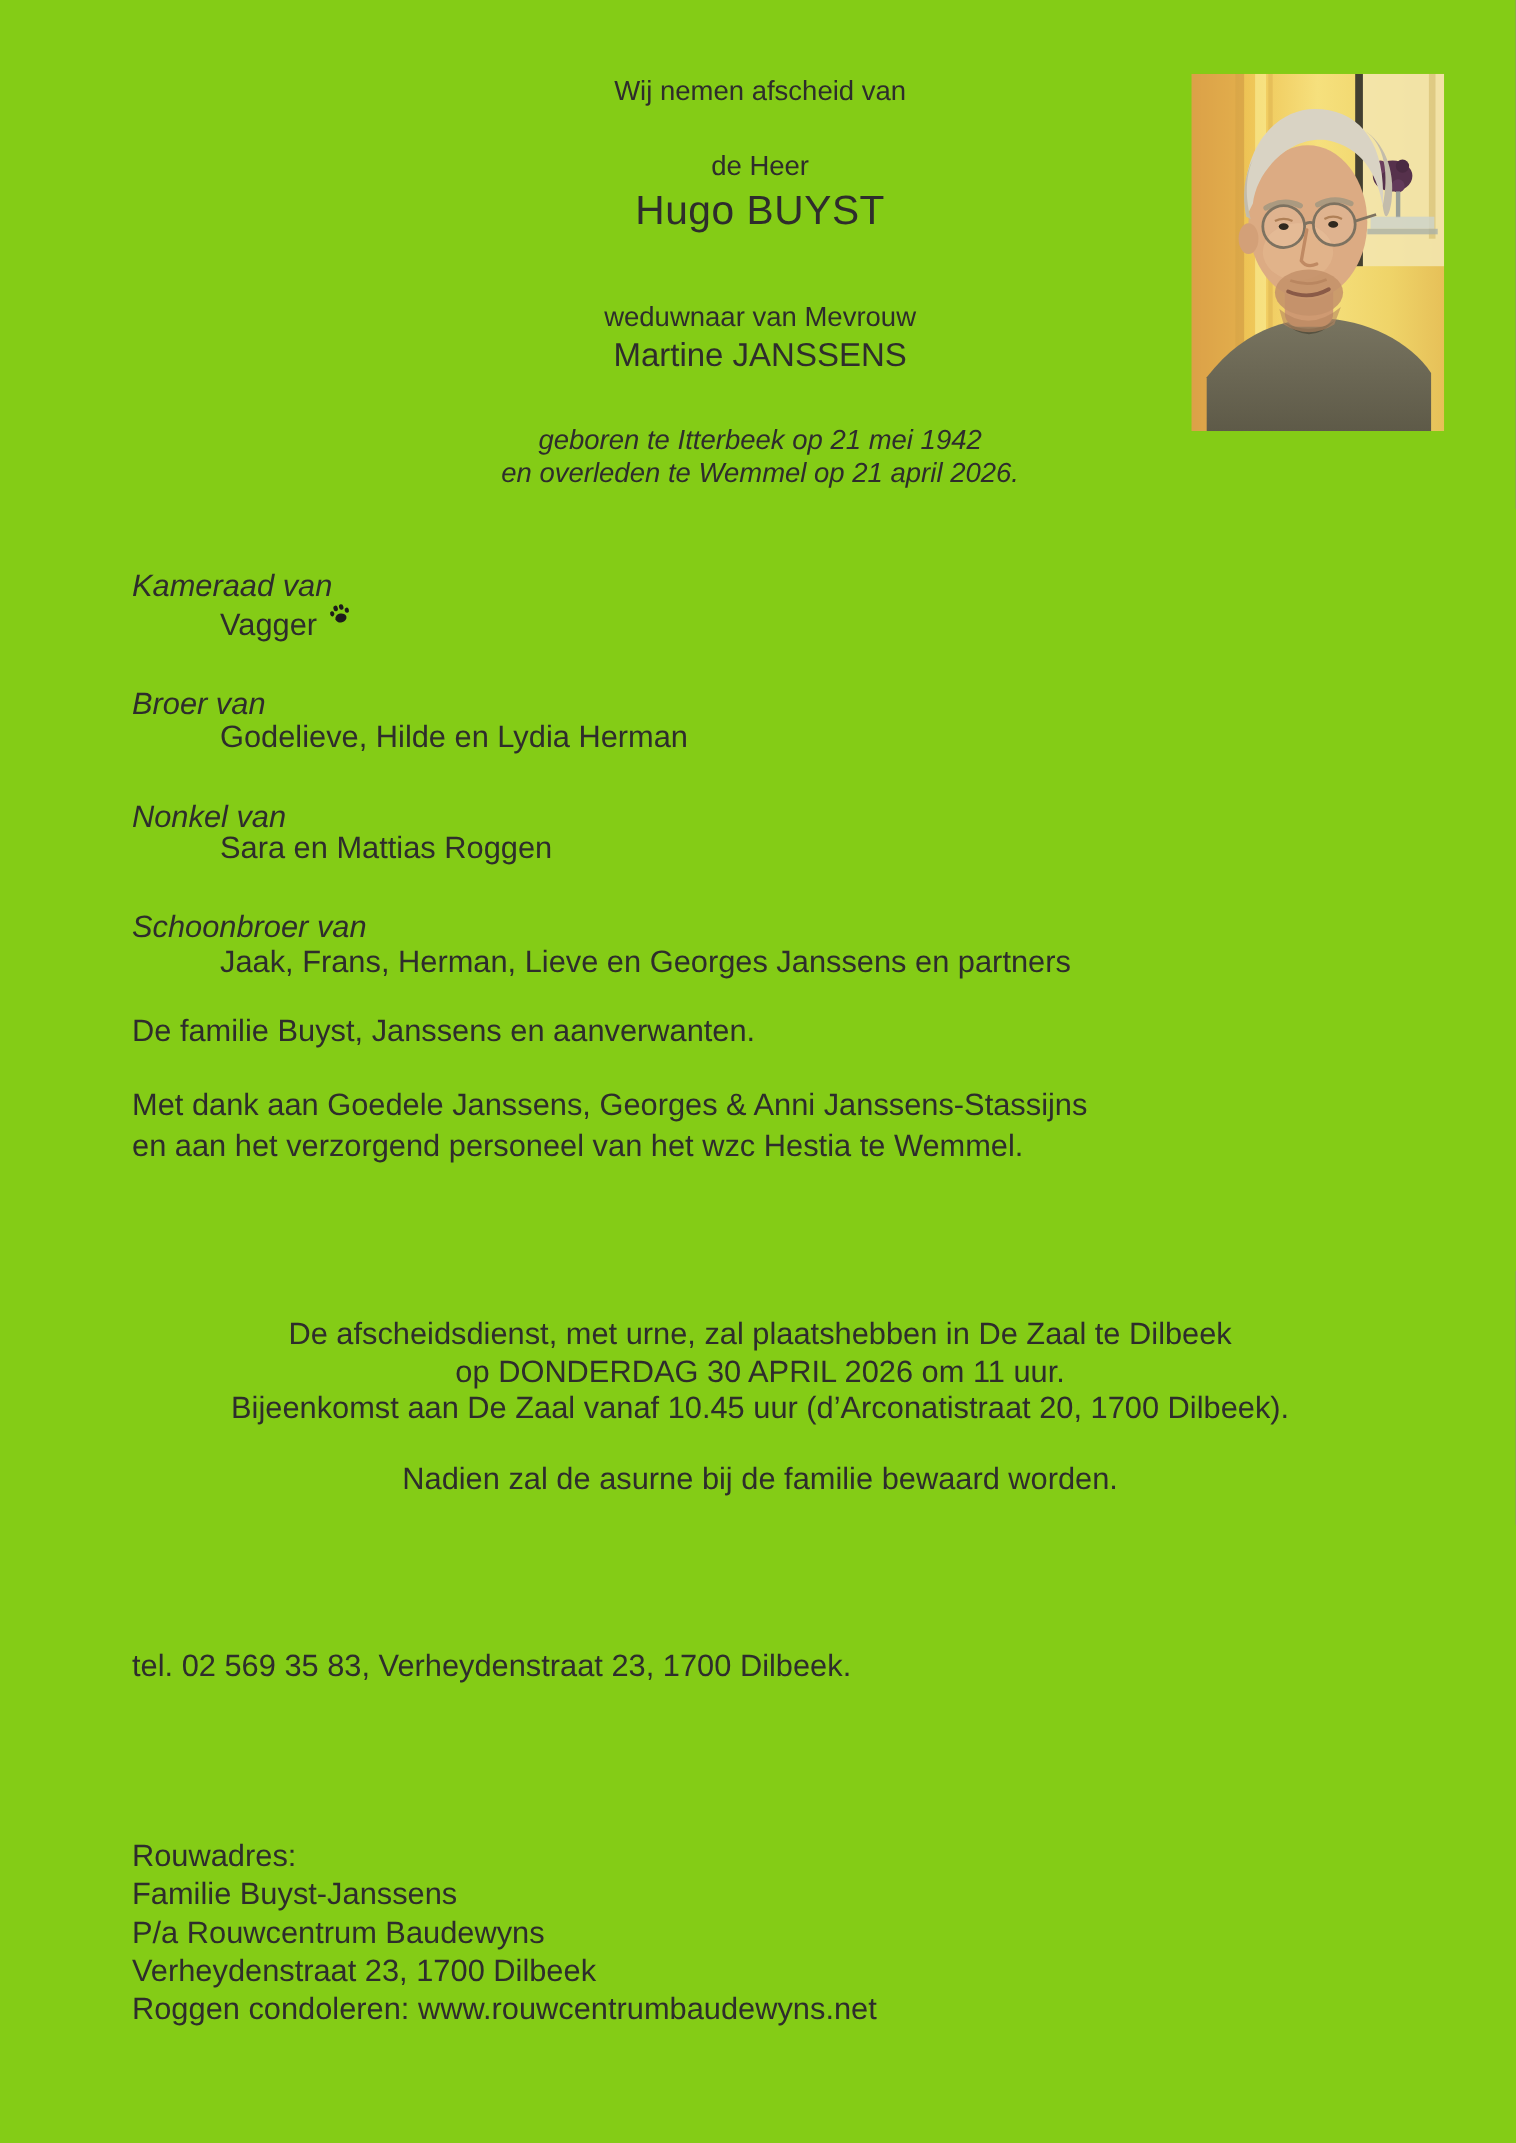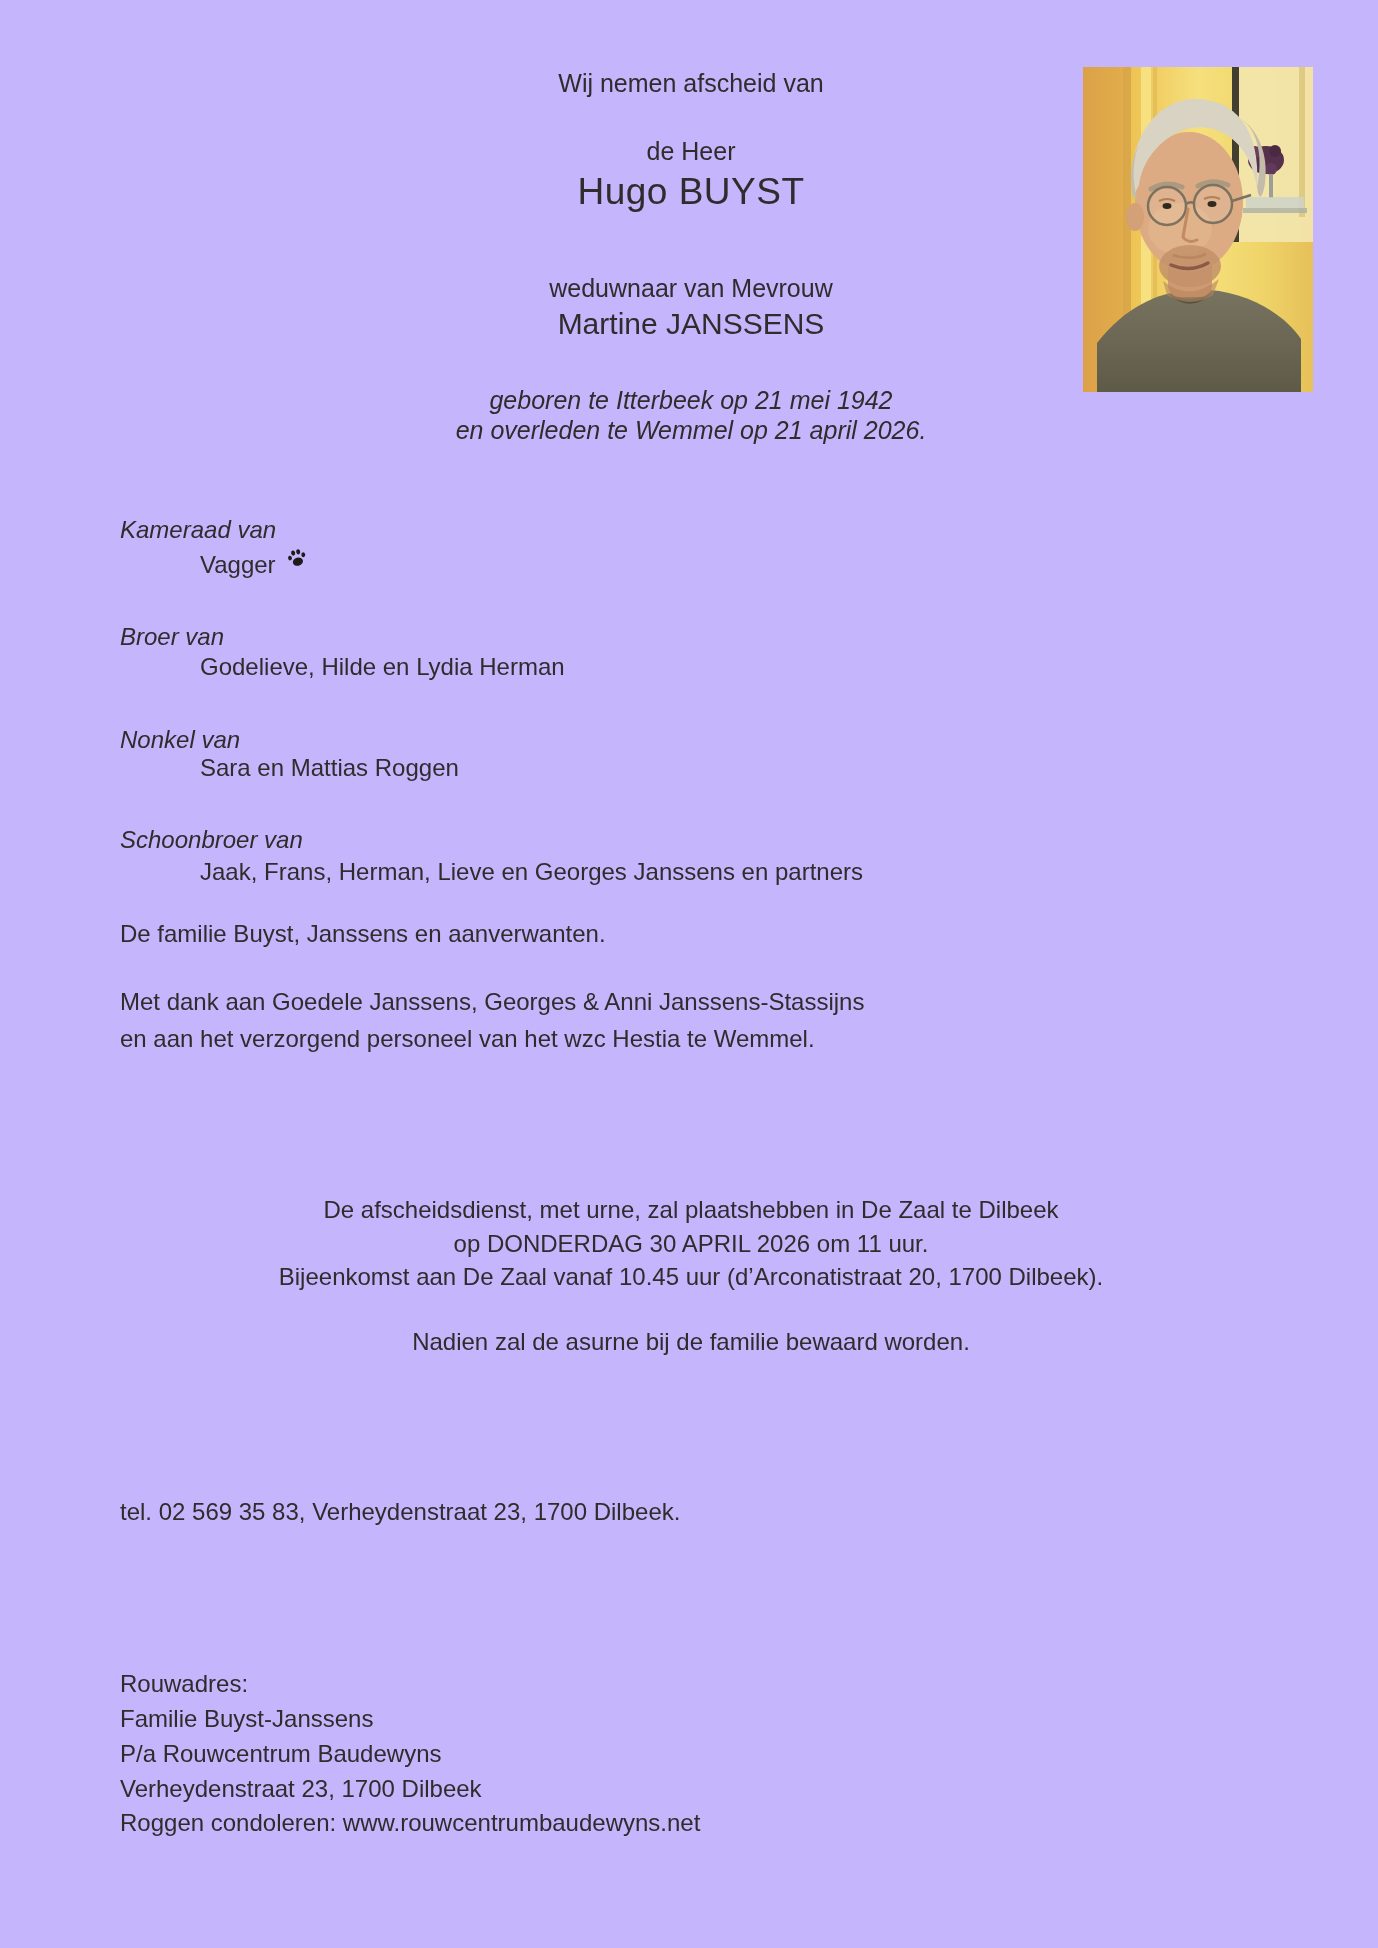--- a/index.html
+++ b/index.html
@@ -1,28 +1,28 @@
 <!DOCTYPE html>
 <html><head>
 <meta charset="utf-8">
 <style>
   html, body { margin: 0; padding: 0; background: #8a8a8a; }
   .page {
     position: relative;
     width: 1378px;
     height: 1948px;
     margin: 0 auto;
-    background: #c4b5fd;
+    background: #84cc16;
     font-family: "Liberation Sans", sans-serif;
     color: #2e2d2c;
     overflow: hidden;
   }
   .t {
     position: absolute;
-    font-size: 24px;
+    font-size: 28px;
     line-height: 1.2;
     white-space: nowrap;
     color: #2e2d2c;
   }
   .c { left: 0; width: 1382px; text-align: center; }
   .it { font-style: italic; }
   .lbl { left: 120px; font-style: italic; }
   .ind { left: 200px; }
   .big-name { font-size: 37px; letter-spacing: 0.5px; }
   .spouse { font-size: 30px; }

